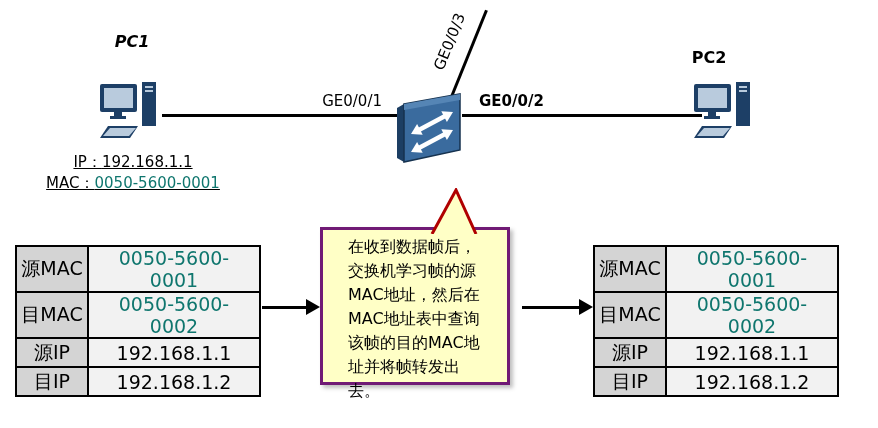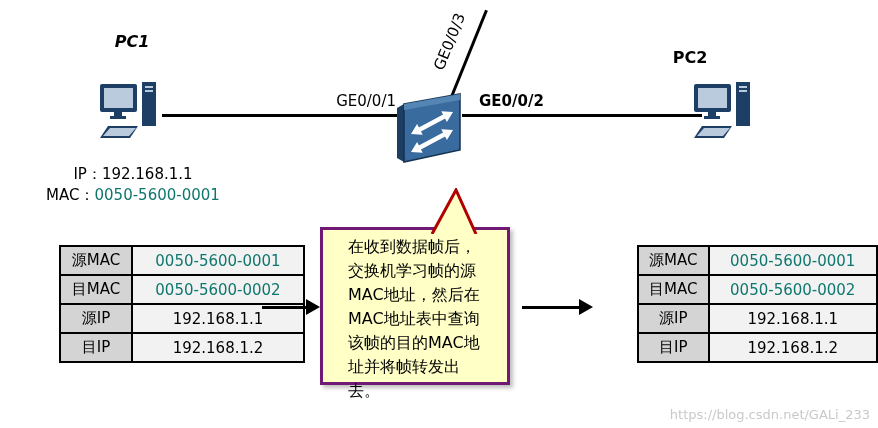--- a/index.html
+++ b/index.html
@@ -10,29 +10,29 @@
   .pc-label { position:absolute; width:68px; text-align:center; font-weight:bold; font-size:16px; }
   .pc-icon { position:absolute; width:68px; height:74px; }
 
   .conn-line { position:absolute; height:3px; background:#000; }
   .diag-line { position:absolute; left:452px; top:94px; width:92px; height:3px; background:#000;
                transform-origin:0 50%; transform:rotate(-68deg); }
   .diag-label { position:absolute; left:430px; top:66px; font-size:15px; white-space:nowrap;
                 transform-origin:0 0; transform:rotate(-68deg); }
 
   .port-label { position:absolute; font-size:15px; }
-  .port-left  { left:316px; top:92px; width:80px; text-align:right; }
+  .port-left  { left:302px; top:92px; width:80px; text-align:right; }
   .port-right { left:479px; top:92px;font-weight:bold; }
 
   .switch-icon { position:absolute; left:391px; top:86px; width:76px; height:78px; }
 
   .info { position:absolute; width:190px; text-align:center; font-size:15px; line-height:21px; }
   .red { color:#0f766e; }
 
-  .frame-table { position:absolute; border-collapse:collapse; font-size:15px;margin-left:44px; }
+  .frame-table { position:absolute; border-collapse:collapse; font-size:19px; }
   .frame-table td { border:2px solid #000; text-align:center; height:29px; }
   .frame-table td.lbl { background:#d4d4d4; width:72px; padding:0 4px; }
   .frame-table td.val { background:#f2f2f2; width:172px; padding:0 6px; }
   .tbl-left  { left:15px;  top:245px; }
   .tbl-right { left:593px; top:245px; }
 
   .arrow-line { position:absolute; top:306px; height:3px; background:#000; }
   .arrow-head { position:absolute; top:299px; width:0; height:0;
                 border-top:8px solid transparent; border-bottom:8px solid transparent;
                 border-left:14px solid #000; }
@@ -58,21 +58,21 @@
       <rect x="47" y="12" width="8" height="2" fill="#b9cbdd"></rect>
       <rect x="2" y="6" width="37" height="28" rx="2" fill="#1d3f66"></rect>
       <rect x="6" y="10" width="29" height="20" fill="#b9cbdd"></rect>
       <rect x="16" y="34" width="8" height="4" fill="#1d3f66"></rect>
       <rect x="12" y="38" width="16" height="3" fill="#1d3f66"></rect>
       <polygon points="10,48 40,48 32,60 2,60" fill="#1d3f66"></polygon>
       <polygon points="12,50 38,50 31,58 5,58" fill="#b9cbdd"></polygon>
     </svg>
   </div>
 
-  <div class="pc-label" style="left:656px; top:48px;">PC2</div>
+  <div class="pc-label" style="left:675px; top:48px;">PC2</div>
   <div class="pc-icon" style="left:692px; top:78px;">
     <svg viewBox="0 0 68 74" width="68" height="74">
       <rect x="44" y="4" width="14" height="44" fill="#1d3f66"></rect>
       <rect x="47" y="8" width="8" height="2" fill="#b9cbdd"></rect>
       <rect x="47" y="12" width="8" height="2" fill="#b9cbdd"></rect>
       <rect x="2" y="6" width="37" height="28" rx="2" fill="#1d3f66"></rect>
       <rect x="6" y="10" width="29" height="20" fill="#b9cbdd"></rect>
       <rect x="16" y="34" width="8" height="4" fill="#1d3f66"></rect>
       <rect x="12" y="38" width="16" height="3" fill="#1d3f66"></rect>
       <polygon points="10,48 40,48 32,60 2,60" fill="#1d3f66"></polygon>
@@ -97,21 +97,21 @@
       <line x1="26" y1="45" x2="56" y2="29" stroke="#fff" stroke-width="4.5"></line>
       <polygon points="62,26 55.9,35.9 50.3,25.3" fill="#fff"></polygon>
       <polygon points="20,48 31.7,48.7 26.1,38.1" fill="#fff"></polygon>
 
       <line x1="26" y1="63" x2="56" y2="47" stroke="#fff" stroke-width="4.5"></line>
       <polygon points="62,44 55.9,53.9 50.3,43.3" fill="#fff"></polygon>
       <polygon points="20,66 31.7,66.7 26.1,56.1" fill="#fff"></polygon>
     </svg>
   </div>
 
-  <div class="info" style="left:38px; top:164px;">
+  <div class="info" style="left:38px; top:152px;text-decoration:underline;">
     <div><span>IP：</span><span>192.168.1.1</span></div>
     <div><span>MAC：</span><span class="red">0050-5600-0001</span></div>
   </div>
 
   <div class="info" style="left:632px; top:160px;">
   </div>
 
   <table class="frame-table tbl-left">
     <tbody>
         <tr>
@@ -158,15 +158,14 @@
   <div class="arrow-head" style="left:306px;"></div>
 
   <div class="arrow-line" style="left:522px; width:58px;"></div>
   <div class="arrow-head" style="left:579px;"></div>
 
   <div class="callout">在收到数据帧后，交换机学习帧的源MAC地址，然后在MAC地址表中查询该帧的目的MAC地址并将帧转发出去。</div>
   <svg class="callout-tail" viewBox="0 0 48 46">
     <path d="M2,46 L26,2 L46,46" fill="#ffffc6" stroke="#b00000" stroke-width="3"></path>
   </svg>
 
-  <div class="watermark">https://blog.csdn.net/GALi_233</div>
 
 </div>
 
 </body></html>

